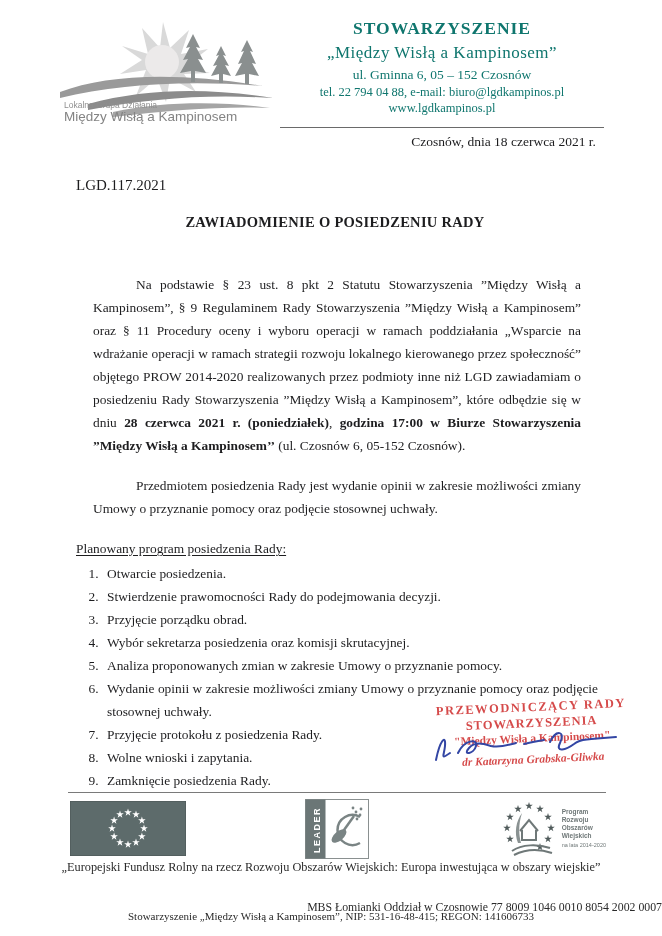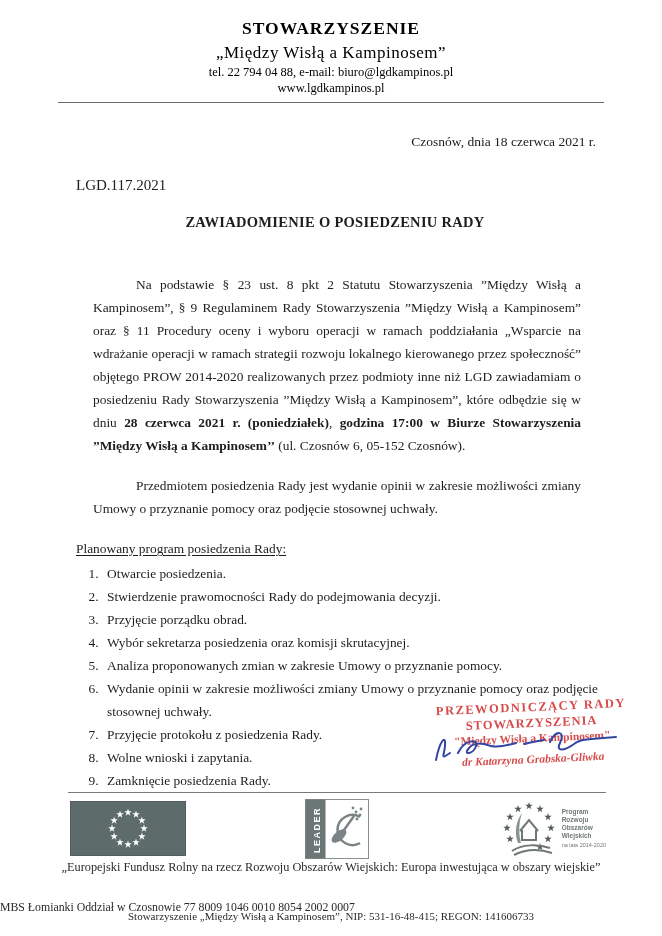--- a/index.html
+++ b/index.html
@@ -12,21 +12,21 @@
     color: #1d1d1f;
     overflow: hidden;
   }
 
   
   .header { position: absolute; top: 16px; left: 58px; right: 58px; display: flex; }
   .logo-block { width: 222px; flex: 0 0 auto; }
   .header-right {
     flex: 1; text-align: center; padding-bottom: 6px;
     border-bottom: 1.5px solid #6a6a6a;
-    color: #000000;
+    color: #0f766e;
   }
   .org-line1 { font-size: 17.5px; font-weight: bold; letter-spacing: 1px; margin-top: 2px; }
   .org-line2 { font-size: 17px;  font-weight: normal; letter-spacing: 0.5px; margin-top: 4px; }
   .org-addr  { font-size: 13.5px; margin-top: 4px; }
   .org-tel   { font-size: 12.5px; margin-top: 2px; }
   .org-www   { font-size: 12.5px; margin-top: 1px; }
 
   
   .dateline { position: absolute; top: 134px; right: 66px; font-size: 13.5px; }
   .refnum   { position: absolute; top: 177px; left: 76px; font-size: 15px; }
@@ -68,33 +68,57 @@
   .logos { position: absolute; top: 799px; left: 68px; right: 56px; height: 60px; }
   .eu-flag { position: absolute; left: 2px; top: 2px; }
   .leader-logo { position: absolute; left: 50%; margin-left: -32px; top: 0; }
   .prow-logo { position: absolute; right: 0; top: 0; display: flex; align-items: center; }
   .prow-text { margin-left: 2px; color: #6f7878; font-family: "Liberation Sans", sans-serif; }
   .prow-text .pl { font-size: 6.5px; font-weight: bold; line-height: 8px; }
   .prow-text .ps { font-size: 5.5px; margin-top: 2px; }
 
   .quote-line { position: absolute; top: 860px; left: 0; right: 0; text-align: center; font-size: 12.3px; color: #2a2a2a; }
   .org-info   { position: absolute; top: 910px; left: 0; right: 0; text-align: center; font-size: 11px; color: #2a2a2a; }
-  .bank-info  { position: absolute; top: 900px; left: 0; right: 0; text-align: left; font-size: 11.8px; color: #2a2a2a; }
+  .bank-info  { position: absolute; top: 900px; left: 0; right: 0; text-align: right; font-size: 11.8px; color: #2a2a2a; }
 
   .lgd-tagline { font-family: "Liberation Sans", sans-serif; }
 </style>
 </head>
 <body>
 
 <div class="page">
 
   <div class="header">
+    <div class="logo-block">
+      <svg width="222" height="108" viewBox="0 0 222 108">
+
+        <g fill="#d9d9d9">
+          <polygon points="105,6 112,32 131,14 123,38 150,33 128,50 152,57 126,58 138,76 112,62 108,86 99,62 78,80 88,54 62,58 84,44 64,30 90,38 84,12 102,32"></polygon>
+          <circle cx="104" cy="46" r="17" fill="#eceaea"></circle>
+        </g>
+
+        <g>
+          <path d="M2,76 C50,58 120,56 205,70 C130,64 60,68 2,82 Z" fill="#9a9a9a"></path>
+          <path d="M30,88 C90,72 150,72 215,82 C150,78 95,82 30,94 Z" fill="#8c8c8c"></path>
+          <path d="M55,96 C110,84 170,86 212,92 C165,90 115,94 55,101 Z" fill="#a5a5a5"></path>
+        </g>
+
+        <g fill="#8a8f8f">
+          <path d="M135,18 L128,32 L132,31 L125,44 L130,43 L122,57 L133,55 L133,66 L137,66 L137,55 L148,57 L140,43 L145,44 L138,31 L142,32 Z"></path>
+          <path d="M163,30 L158,40 L161,39 L155,50 L159,49 L153,60 L161,58 L161,67 L165,67 L165,58 L173,60 L167,49 L171,50 L165,39 L168,40 Z"></path>
+          <path d="M189,24 L183,36 L186,35 L180,48 L184,47 L177,60 L187,58 L187,68 L191,68 L191,58 L201,60 L194,47 L198,48 L192,35 L195,36 Z"></path>
+        </g>
+        <text x="6" y="92" font-size="8.5" fill="#8f8f8f" class="lgd-tagline" font-family="Liberation Sans, sans-serif">Lokalna Grupa Działania</text>
+        <text x="6" y="105" font-size="13.5" fill="#848484" font-family="Liberation Sans, sans-serif">Między Wisłą a Kampinosem</text>
+      </svg>
+    </div>
     <div class="header-right">
       <div class="org-line1">STOWARZYSZENIE</div>
       <div class="org-line2">„Między Wisłą a Kampinosem”</div>
+      <div class="org-addr">ul. Gminna 6, 05 – 152 Czosnów</div>
       <div class="org-tel">tel. 22 794 04 88, e-mail: biuro@lgdkampinos.pl</div>
       <div class="org-www">www.lgdkampinos.pl</div>
     </div>
   </div>
 
   <div class="dateline">Czosnów, dnia 18 czerwca 2021 r.</div>
   <div class="refnum">LGD.117.2021</div>
 
   <div class="doc-title">ZAWIADOMIENIE O POSIEDZENIU RADY</div>
 

